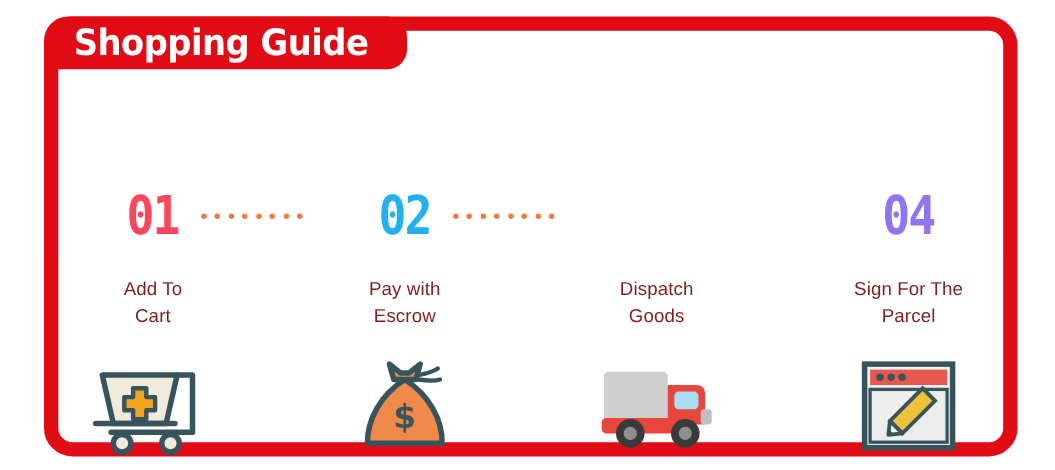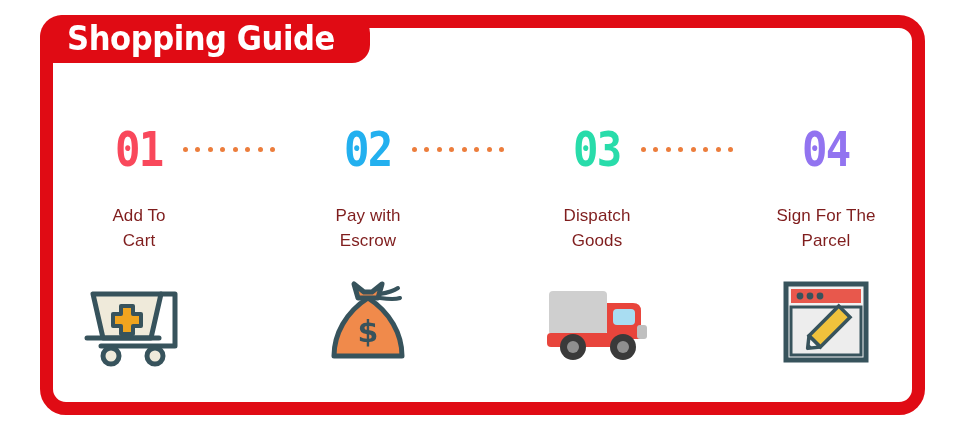--- a/index.html
+++ b/index.html
@@ -59,26 +59,26 @@
     color: #ffffff;
     white-space: nowrap;
     transform: scaleX(0.93);
     transform-origin: left center;
   }
 
   
   .steps {
     position: absolute;
     left: 53px;
-    top: 28px;
+    top: 44px;
     width: 859px;
     height: 374px;
     display: flex;
     flex-direction: row;
-    align-items: center;
+    align-items: flex-end;
     justify-content: space-between;
     padding-top: 62px;
     box-sizing: border-box;
   }
 
   .step {
     position: relative;
     width: 172px;
     display: flex;
     flex-direction: column;
@@ -213,33 +213,20 @@
           <g fill="none" stroke="#37535c" stroke-width="4" stroke-linecap="round">
             <path d="M58 18 Q70 16 76 12"></path>
             <path d="M58 22 Q72 24 78 22"></path>
           </g>
           <text x="46" y="66" font-family="DejaVu Sans, sans-serif" font-size="30" font-weight="bold" fill="#37535c" text-anchor="middle">$</text>
         </svg>
       </div>
     </div>
 
     <div class="step">
-      <div class="num-row">
-        <div class="num" style="color:#28dcaa">03</div>
-        <div class="dots">
-          <span></span>
-            <span></span>
-            <span></span>
-            <span></span>
-            <span></span>
-            <span></span>
-            <span></span>
-            <span></span>
-        </div>
-      </div>
       <div class="label">Dispatch
 Goods</div>
       <div class="icon">
         <svg width="112" height="82" viewBox="0 0 112 82">
           <rect x="8" y="10" width="58" height="44" rx="4" fill="#cfcfcf"></rect>
           <rect x="6" y="52" width="84" height="14" rx="4" fill="#e8453c"></rect>
           <path d="M66 22 L92 22 Q100 22 100 30 L100 58 L66 58 Z" fill="#e8453c"></path>
           <rect x="72" y="28" width="22" height="16" rx="4" fill="#a9ddf2"></rect>
           <rect x="96" y="44" width="10" height="14" rx="3" fill="#bfbfbf"></rect>
           <circle cx="32" cy="66" r="13" fill="#3a3a3a"></circle>

